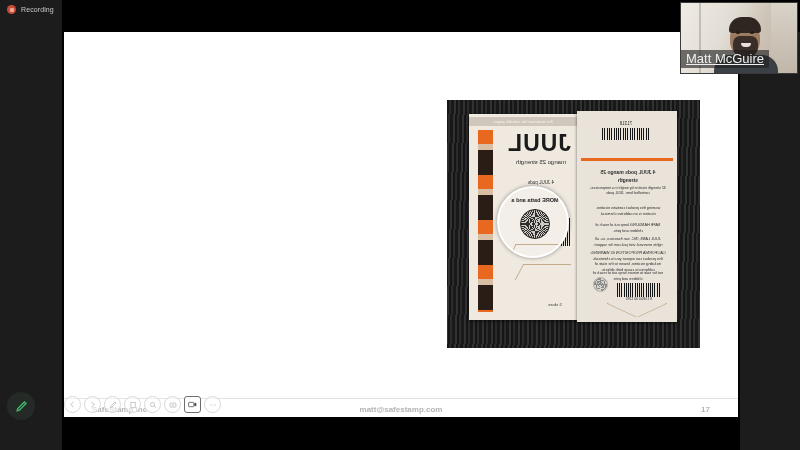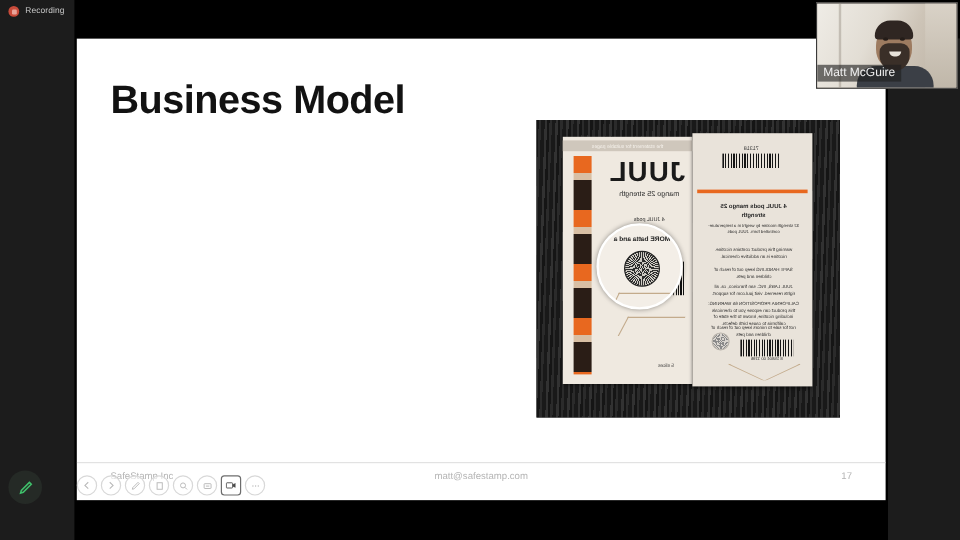--- a/index.html
+++ b/index.html
@@ -230,22 +230,23 @@
   .mag-fold {
     position: absolute; left: 14px; top: 56px;
     width: 44px; height: 11px;
     border-left: 1px solid #c3ab8c; border-top: 1px solid #c3ab8c;
     transform: skewX(-26deg);
   }
 
   
   .slide-footer {
     position: absolute; left: 0; bottom: 0;
-    width: 100%; height: 32px;
+    width: 100%; height: 19px;
     border-top: 1px solid #e2e2e2;
+    font-weight: bold;
   }
   .foot-left {
     position: absolute; left: 28px; top: 6px;
     font-size: 8px; color: #b4b4b4;
   }
   .foot-center {
     position: absolute; left: 0; top: 6px; width: 100%;
     font-size: 8px; color: #b4b4b4; text-align: center;
   }
   .foot-right {
@@ -322,35 +323,35 @@
   .v-eye-r { left: 69px; }
   .v-body {
     position: absolute; left: 33px; top: 52px;
     width: 64px; height: 22px; border-radius: 16px 16px 0 0;
     background: #3b3f46;
   }
   .v-name {
     position: absolute; left: 0; bottom: 5px;
     padding: 1px 5px 2px 5px;
     background: rgba(30,30,30,.62);
-    color: #f0f0f0; font-size: 10px;
+    color: #f0f0f0; font-size: 13px;
     white-space: nowrap;
+    text-decoration: underline;
   }
 </style>
 </head>
 <body>
 
 <div id="app">
 
   <div class="bar-top"></div>
   <div class="bar-bottom"></div>
 
   <div class="slide">
 
-    <h1 class="slide-title">Business Model</h1>
 
 
     <div class="photo">
       <div class="wood"></div>
 
       <div class="pack pack-left">
         <div class="pack-left-header">
           <span>the statement for suitable pages</span>
         </div>
         <div class="strip"></div>

